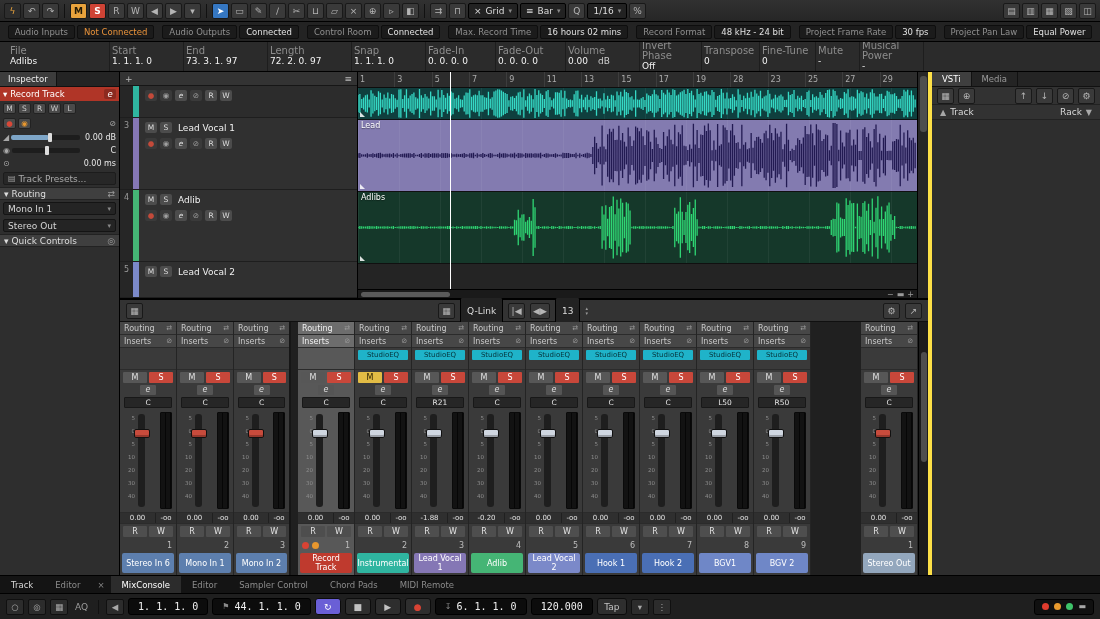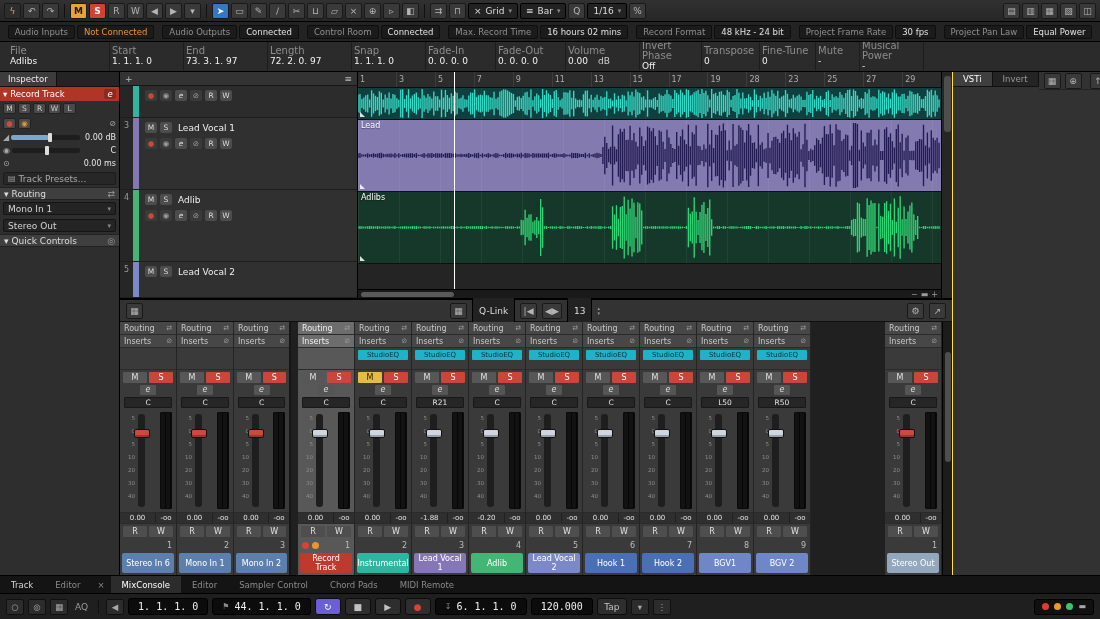--- a/index.html
+++ b/index.html
@@ -156,21 +156,21 @@
   .recdots.show{display:inline-flex}
   .recdots i{width:7px;height:7px;border-radius:50%;display:inline-block}
   .recdots .rd{background:#d84334}
   .recdots .md{background:#e8972e}
   .namerow{height:20px;margin:2px;border-radius:2px;display:flex;align-items:center;justify-content:center;
     font-size:8px;color:#fff;text-align:center;overflow:hidden;line-height:9px;padding:0 1px}
   #mixscroll{width:10px;background:#1c1c1c;border-left:1px solid #000;position:relative}
   #mixthumb{position:absolute;top:30px;left:2px;width:6px;height:110px;background:#4e4e4e;border-radius:3px}
 
   
-  #rightpanel{width:148px;background:#323232;border-left:1px solid #fde047;display:flex;flex-direction:row}
+  #rightpanel{width:172px;background:#323232;border-left:4px solid #fde047;display:flex;flex-direction:column}
   .rp-tabs{height:15px;background:#242424;display:flex;border-bottom:1px solid #111}
   .rp-tab{padding:0 10px;display:flex;align-items:center;color:#9a9a9a;font-size:8.5px;border-right:1px solid #111}
   .rp-tab.active{background:#3f3f3f;color:#fff}
   .rp-toolbar{height:18px;display:flex;align-items:center;gap:4px;padding:0 5px;border-bottom:1px solid #222}
   .rp-toolbar .sp{flex:1}
   .rp-row{height:15px;display:flex;align-items:center;padding:0 8px;color:#d8d8d8;border-bottom:1px solid #222;gap:4px}
   .rp-row .sp{flex:1}
   .rp-body{flex:1;background:#2e2e2e}
   .ric2{color:#a8a8a8;font-size:8px}
 
@@ -1330,21 +1330,21 @@
           </div>
         </div>
       </div>
     </div>
 
     <div id="rightpanel">
       <div class="rp-tabs">
 
           <span class="rp-tab active">VSTi</span>
 
-          <span class="rp-tab">Invert</span>
+          <span class="rp-tab">Media</span>
 
       </div>
       <div class="rp-toolbar">
         <span class="tbtn">▦</span>
         <span class="tbtn">⊕</span>
         <span class="sp"></span>
         <span class="tbtn">↑</span>
         <span class="tbtn">↓</span>
         <span class="tbtn">⊘</span>
         <span class="tbtn">⚙</span>

